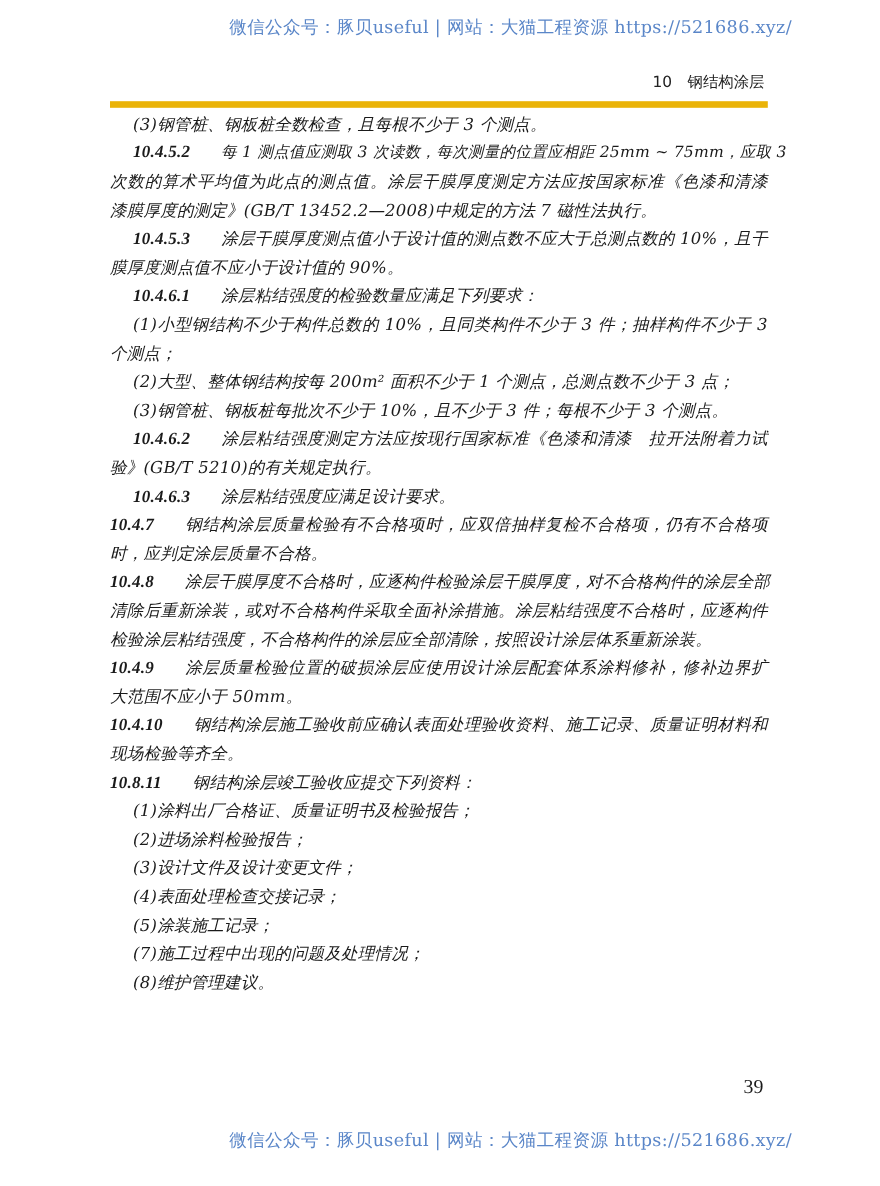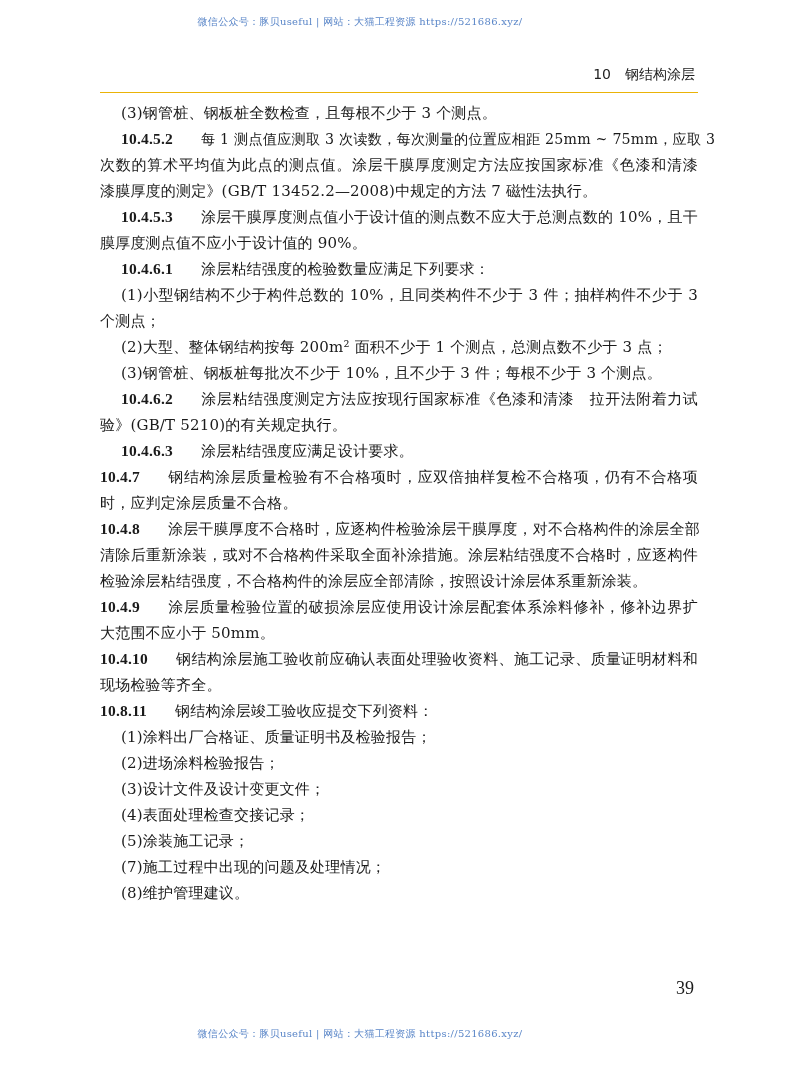--- a/index.html
+++ b/index.html
@@ -1,30 +1,30 @@
 <!DOCTYPE html>
 <html><head>
 <meta charset="utf-8">
 <style>
   html, body { margin: 0; padding: 0; background: #ffffff; }
   body { width: 800px; height: 1078px; position: relative; overflow: hidden;
          font-family: "DejaVu Serif", "Liberation Serif", serif; color: #1a1a1a; }
-  .watermark { position: absolute; left: 0; width: 720px; text-align: center;
-               font-size: 10px; color: #5a86c8; letter-spacing: 0.3px;
+  .watermark { position: absolute; left: 0; width: 720px; text-align: right;
+               font-size: 16px; color: #5a86c8; letter-spacing: 0.3px;
                font-family: "DejaVu Serif", "Liberation Serif", serif; }
   .watermark.top { top: 15px; }
   .watermark.bottom { top: 1027px; }
   .running-header { position: absolute; left: 100px; top: 64px; width: 598px;
-                    height: 28px; border-bottom: 1px solid #eab308; }
+                    height: 28px; border-bottom: 6px solid #eab308; }
   .running-header .rh { position: absolute; right: 3px; top: 2px; font-size: 14px;
                         font-family: "DejaVu Sans", "Liberation Sans", sans-serif; color: #222; }
   .running-header .rh .num { margin-right: 14px; }
   .content { position: absolute; left: 100px; top: 100px; width: 598px; }
   .line { font-size: 15px; line-height: 26px; height: 26px; white-space: nowrap;
-          letter-spacing: 0.2px; overflow: visible; }
+          letter-spacing: 0.2px; overflow: visible; font-style: italic; }
   .line.ind { padding-left: 21px; }
   .sec { font-weight: bold; font-family: "Liberation Serif", "DejaVu Serif", serif;
          margin-right: 28px; font-size: 15.5px; }
   .just { text-align: justify; text-align-last: justify; }
   .page-number { position: absolute; left: 676px; top: 978px; font-size: 18px;
                  font-family: "Liberation Serif", serif; }
 </style>
 </head>
 <body>
 

